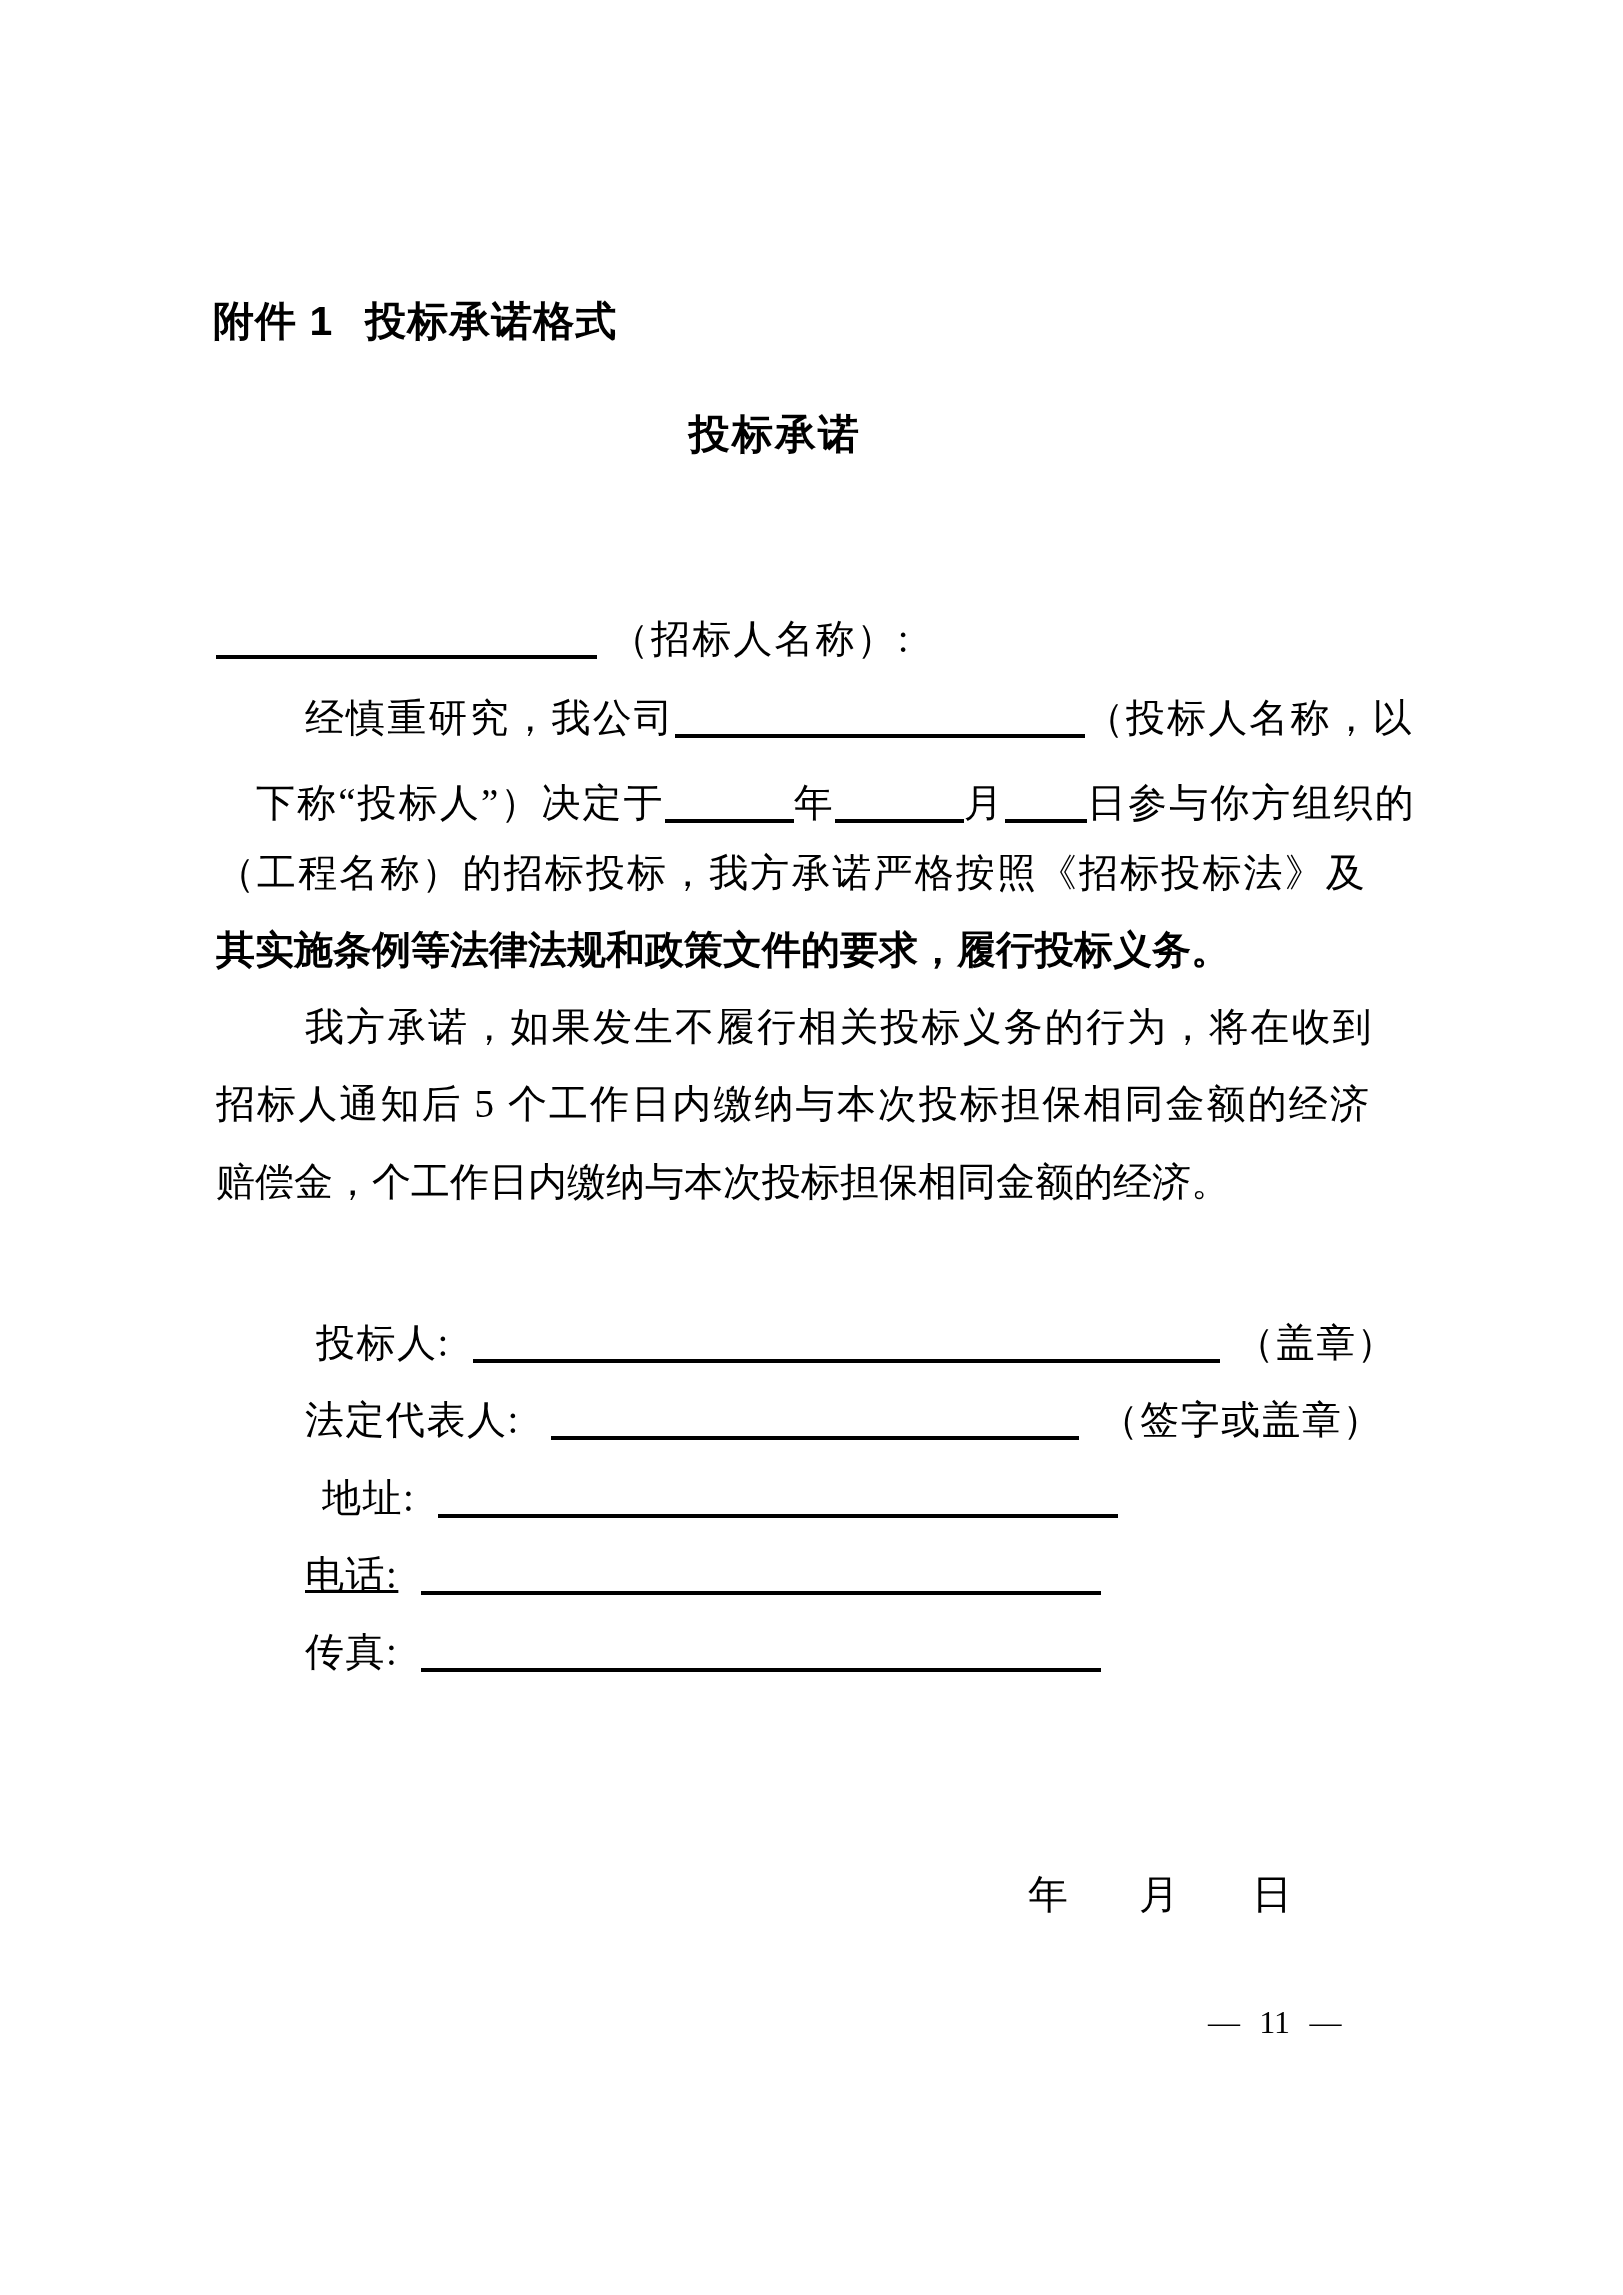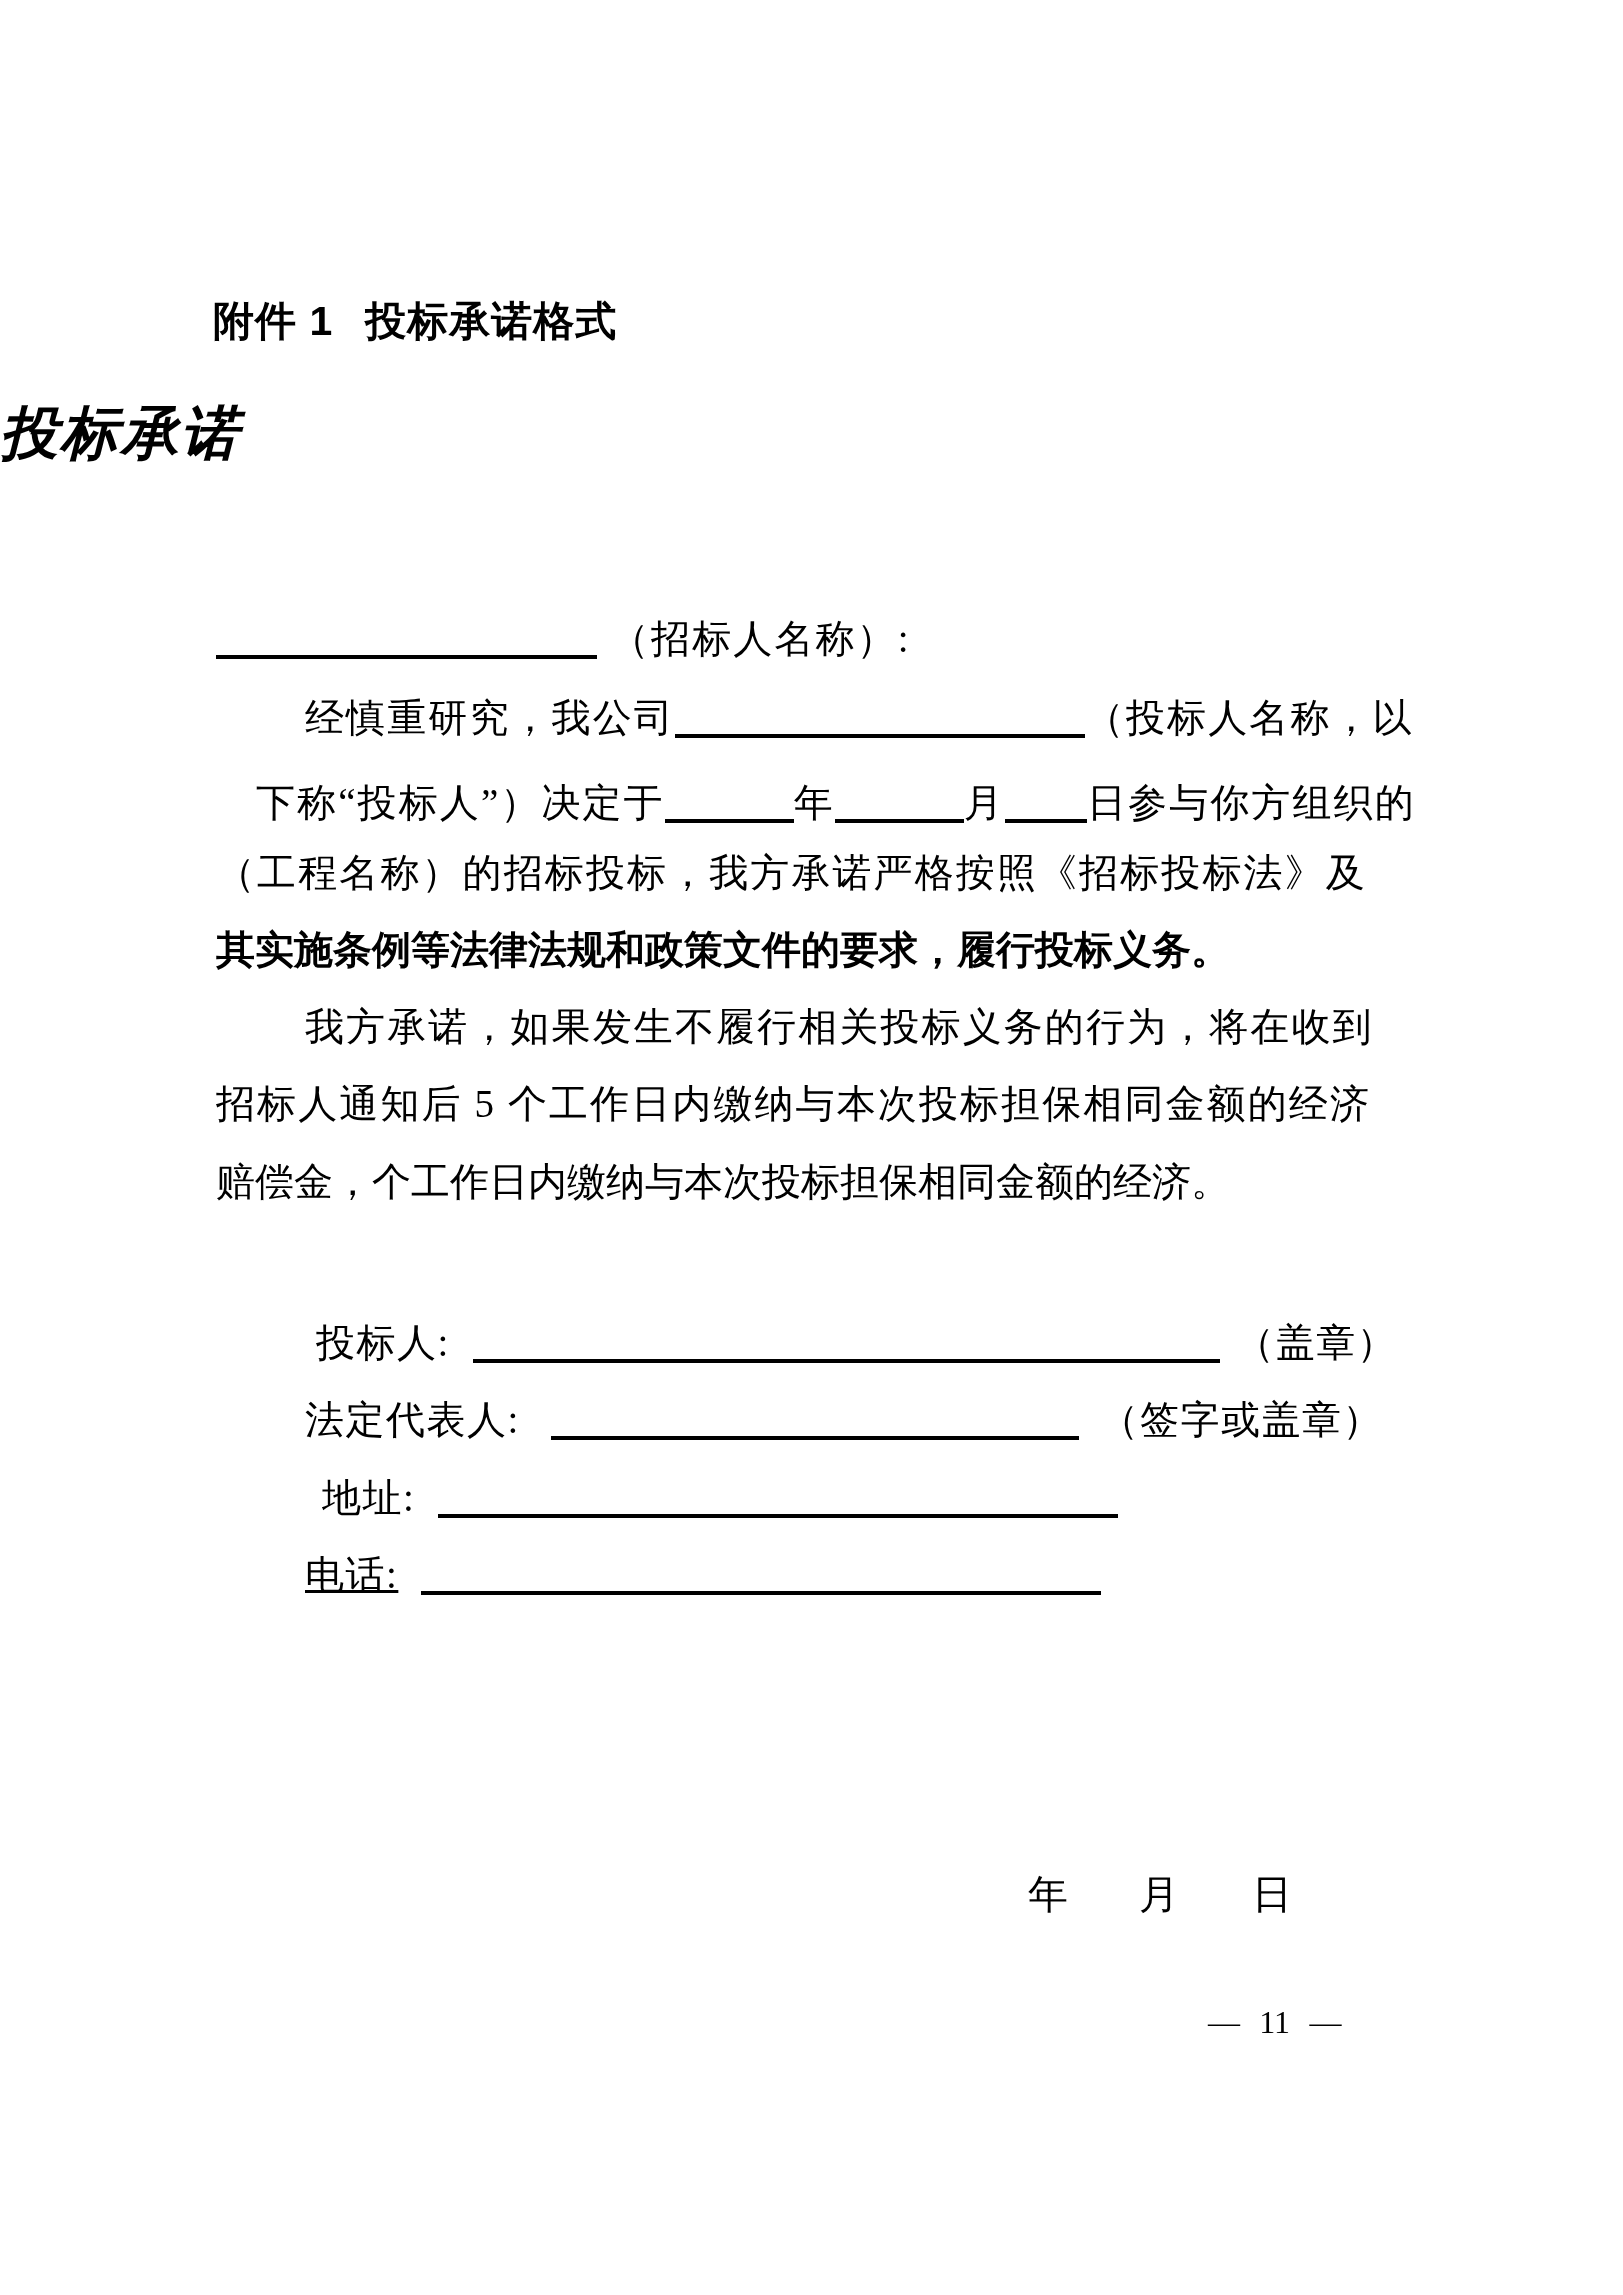--- a/index.html
+++ b/index.html
@@ -26,26 +26,25 @@
     font-size: 41px;
     line-height: 52px;
     letter-spacing: 1px;
   }
   .attachment-heading .gap { display: inline-block; width: 32px; }
 
   .doc-title {
     left: 0;
     top: 398px;
     width: 1550px;
-    text-align: left;
-    font-size: 58px;
+    text-align: center;
+    font-size: 41px;
     font-weight: bold;
     line-height: 72px;
     letter-spacing: 2.1px;
-    font-style: italic;
   }
 
   .line {
     font-size: 39px;
     line-height: 49px;
     letter-spacing: 2.1px;
   }
   .tight { letter-spacing: 0px; }
 
   .u {
@@ -124,20 +123,23 @@
   </div>
 
   <div class="abs sig-line" style="left:305px; top:1473px;margin-left:17px;">
     <span>地址:</span><span class="u" style="width:680px; margin-left:23px;"></span>
   </div>
 
   <div class="abs sig-line" style="left:305px; top:1550px;text-decoration:underline;">
     <span>电话:</span><span class="u" style="width:680px; margin-left:23px;"></span>
   </div>
 
+  <div class="abs sig-line" style="left:305px; top:1627px;">
+    <span>传真:</span><span class="u" style="width:680px; margin-left:23px;"></span>
+  </div>
 
   <div class="abs date-line">
     <span class="y">年</span><span class="m">月</span><span>日</span>
   </div>
 
   <div class="abs page-number">— 11 —</div>
 
 </div>
 
 

